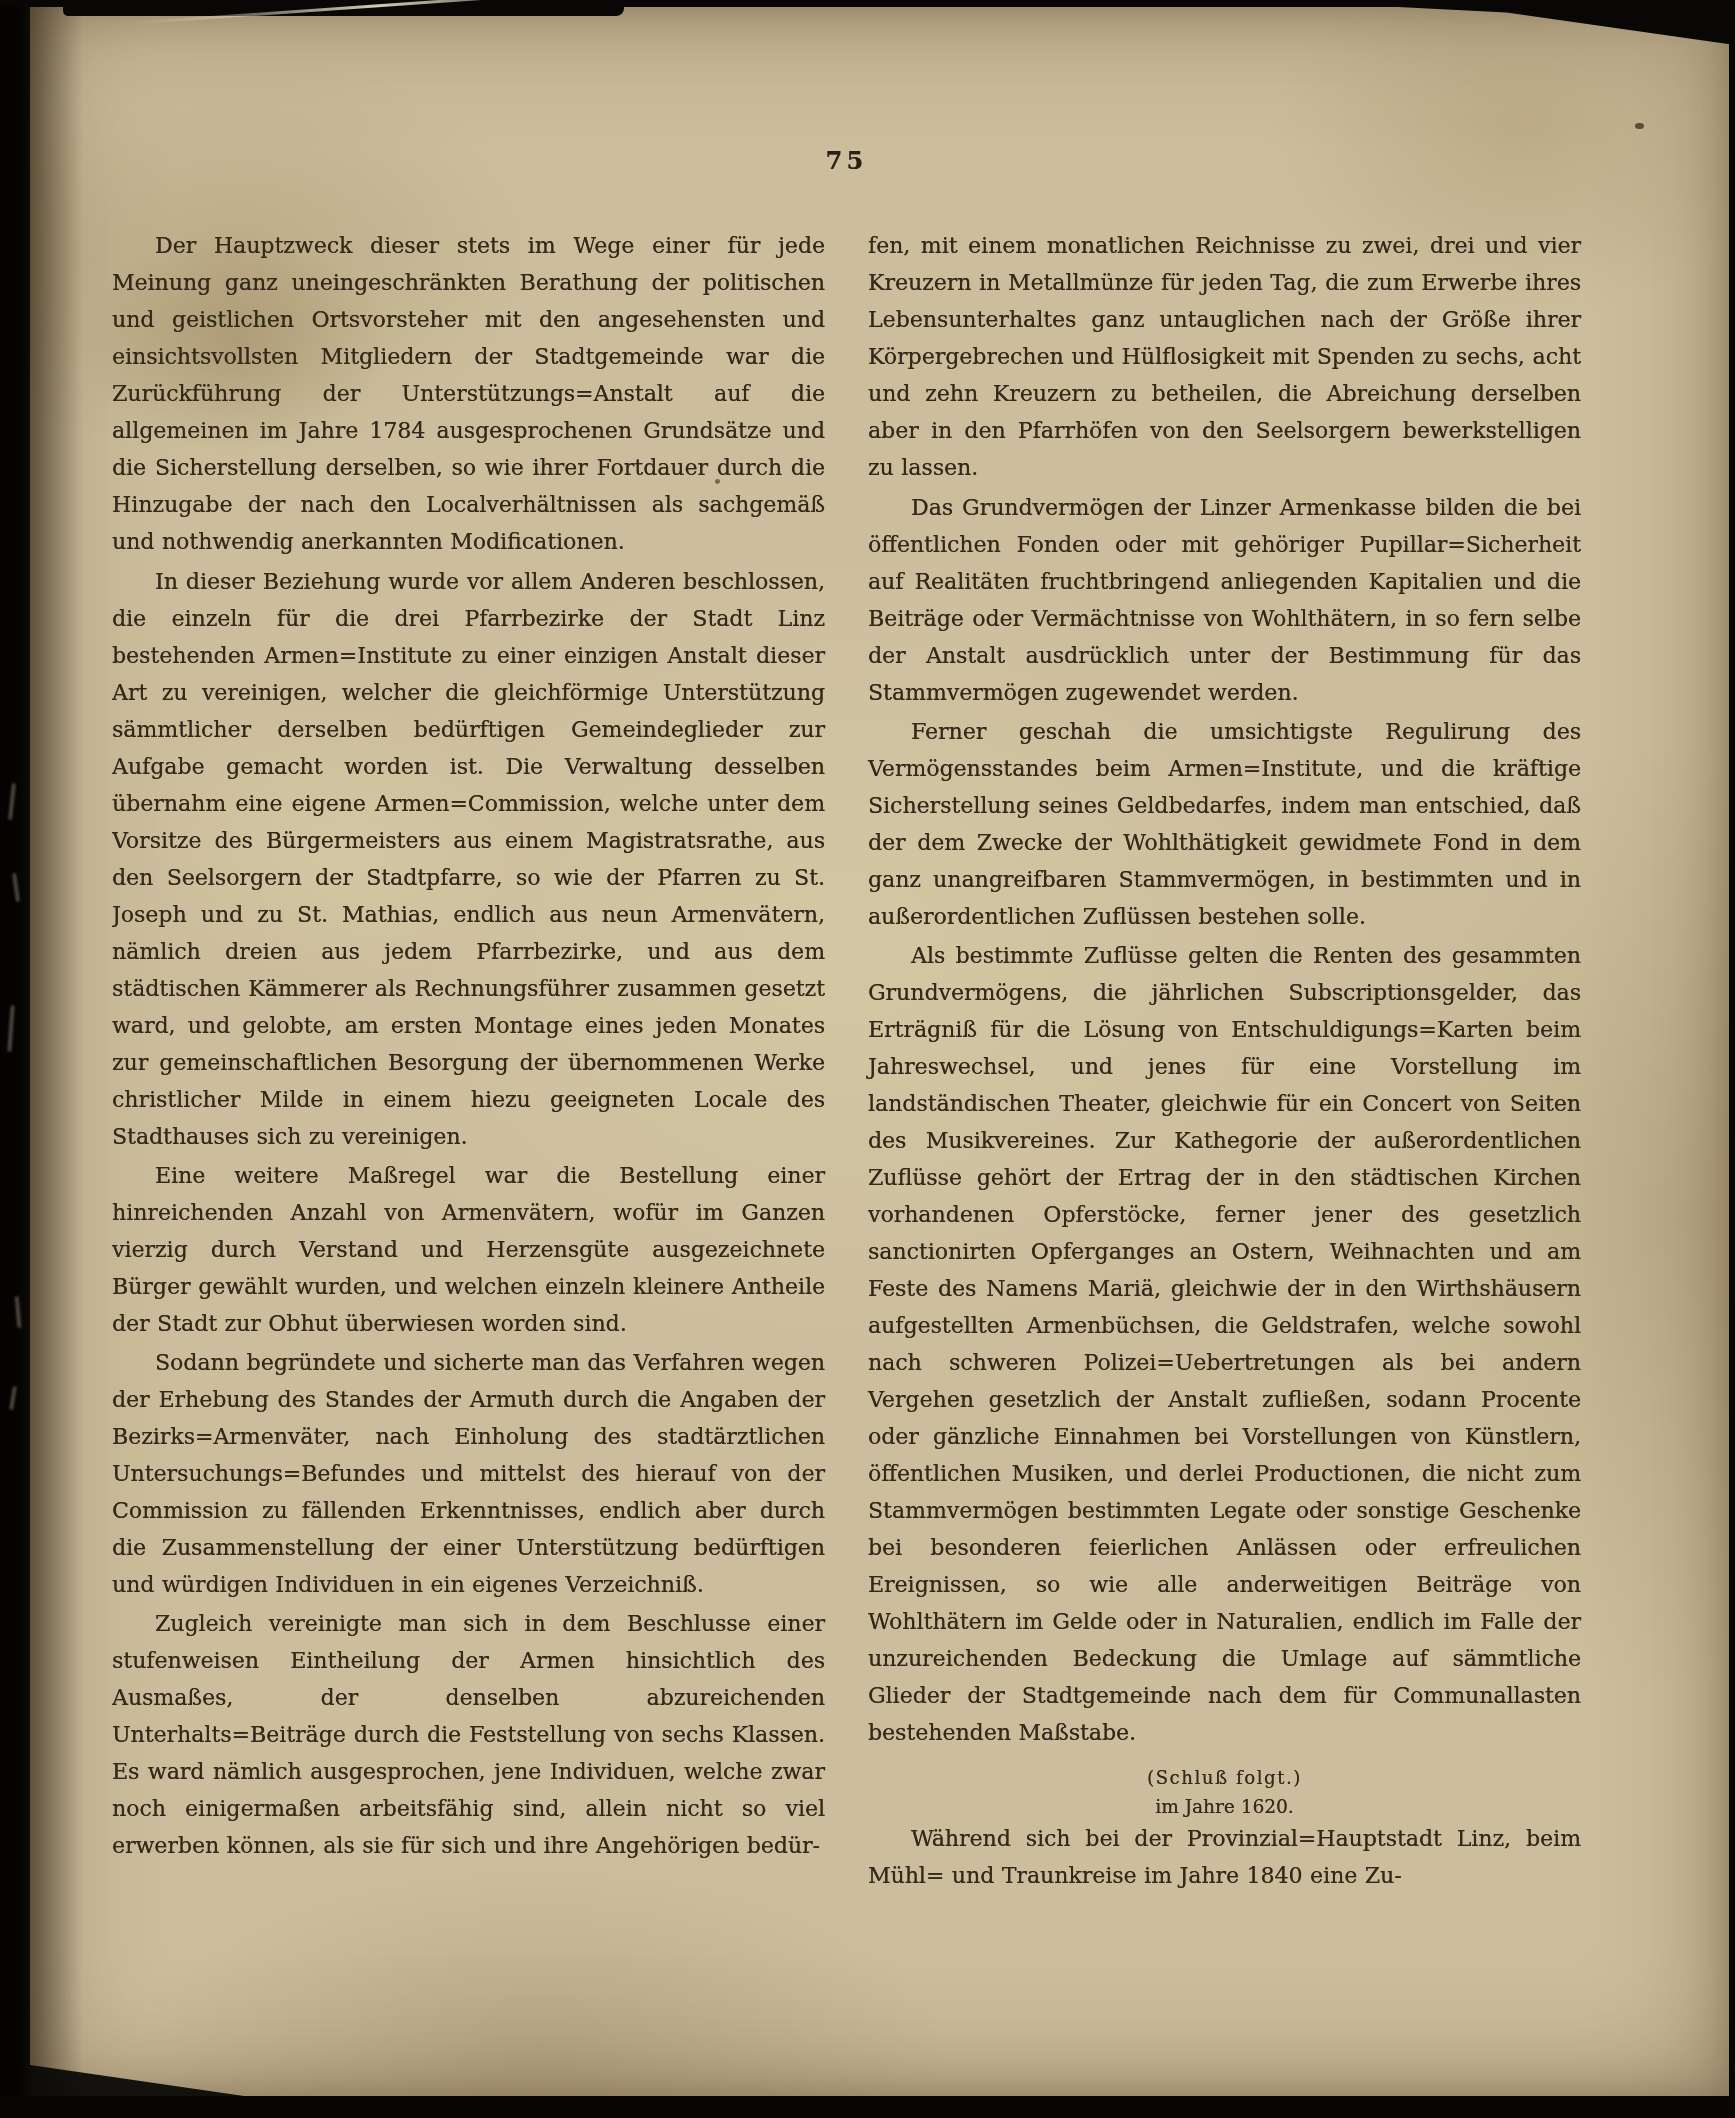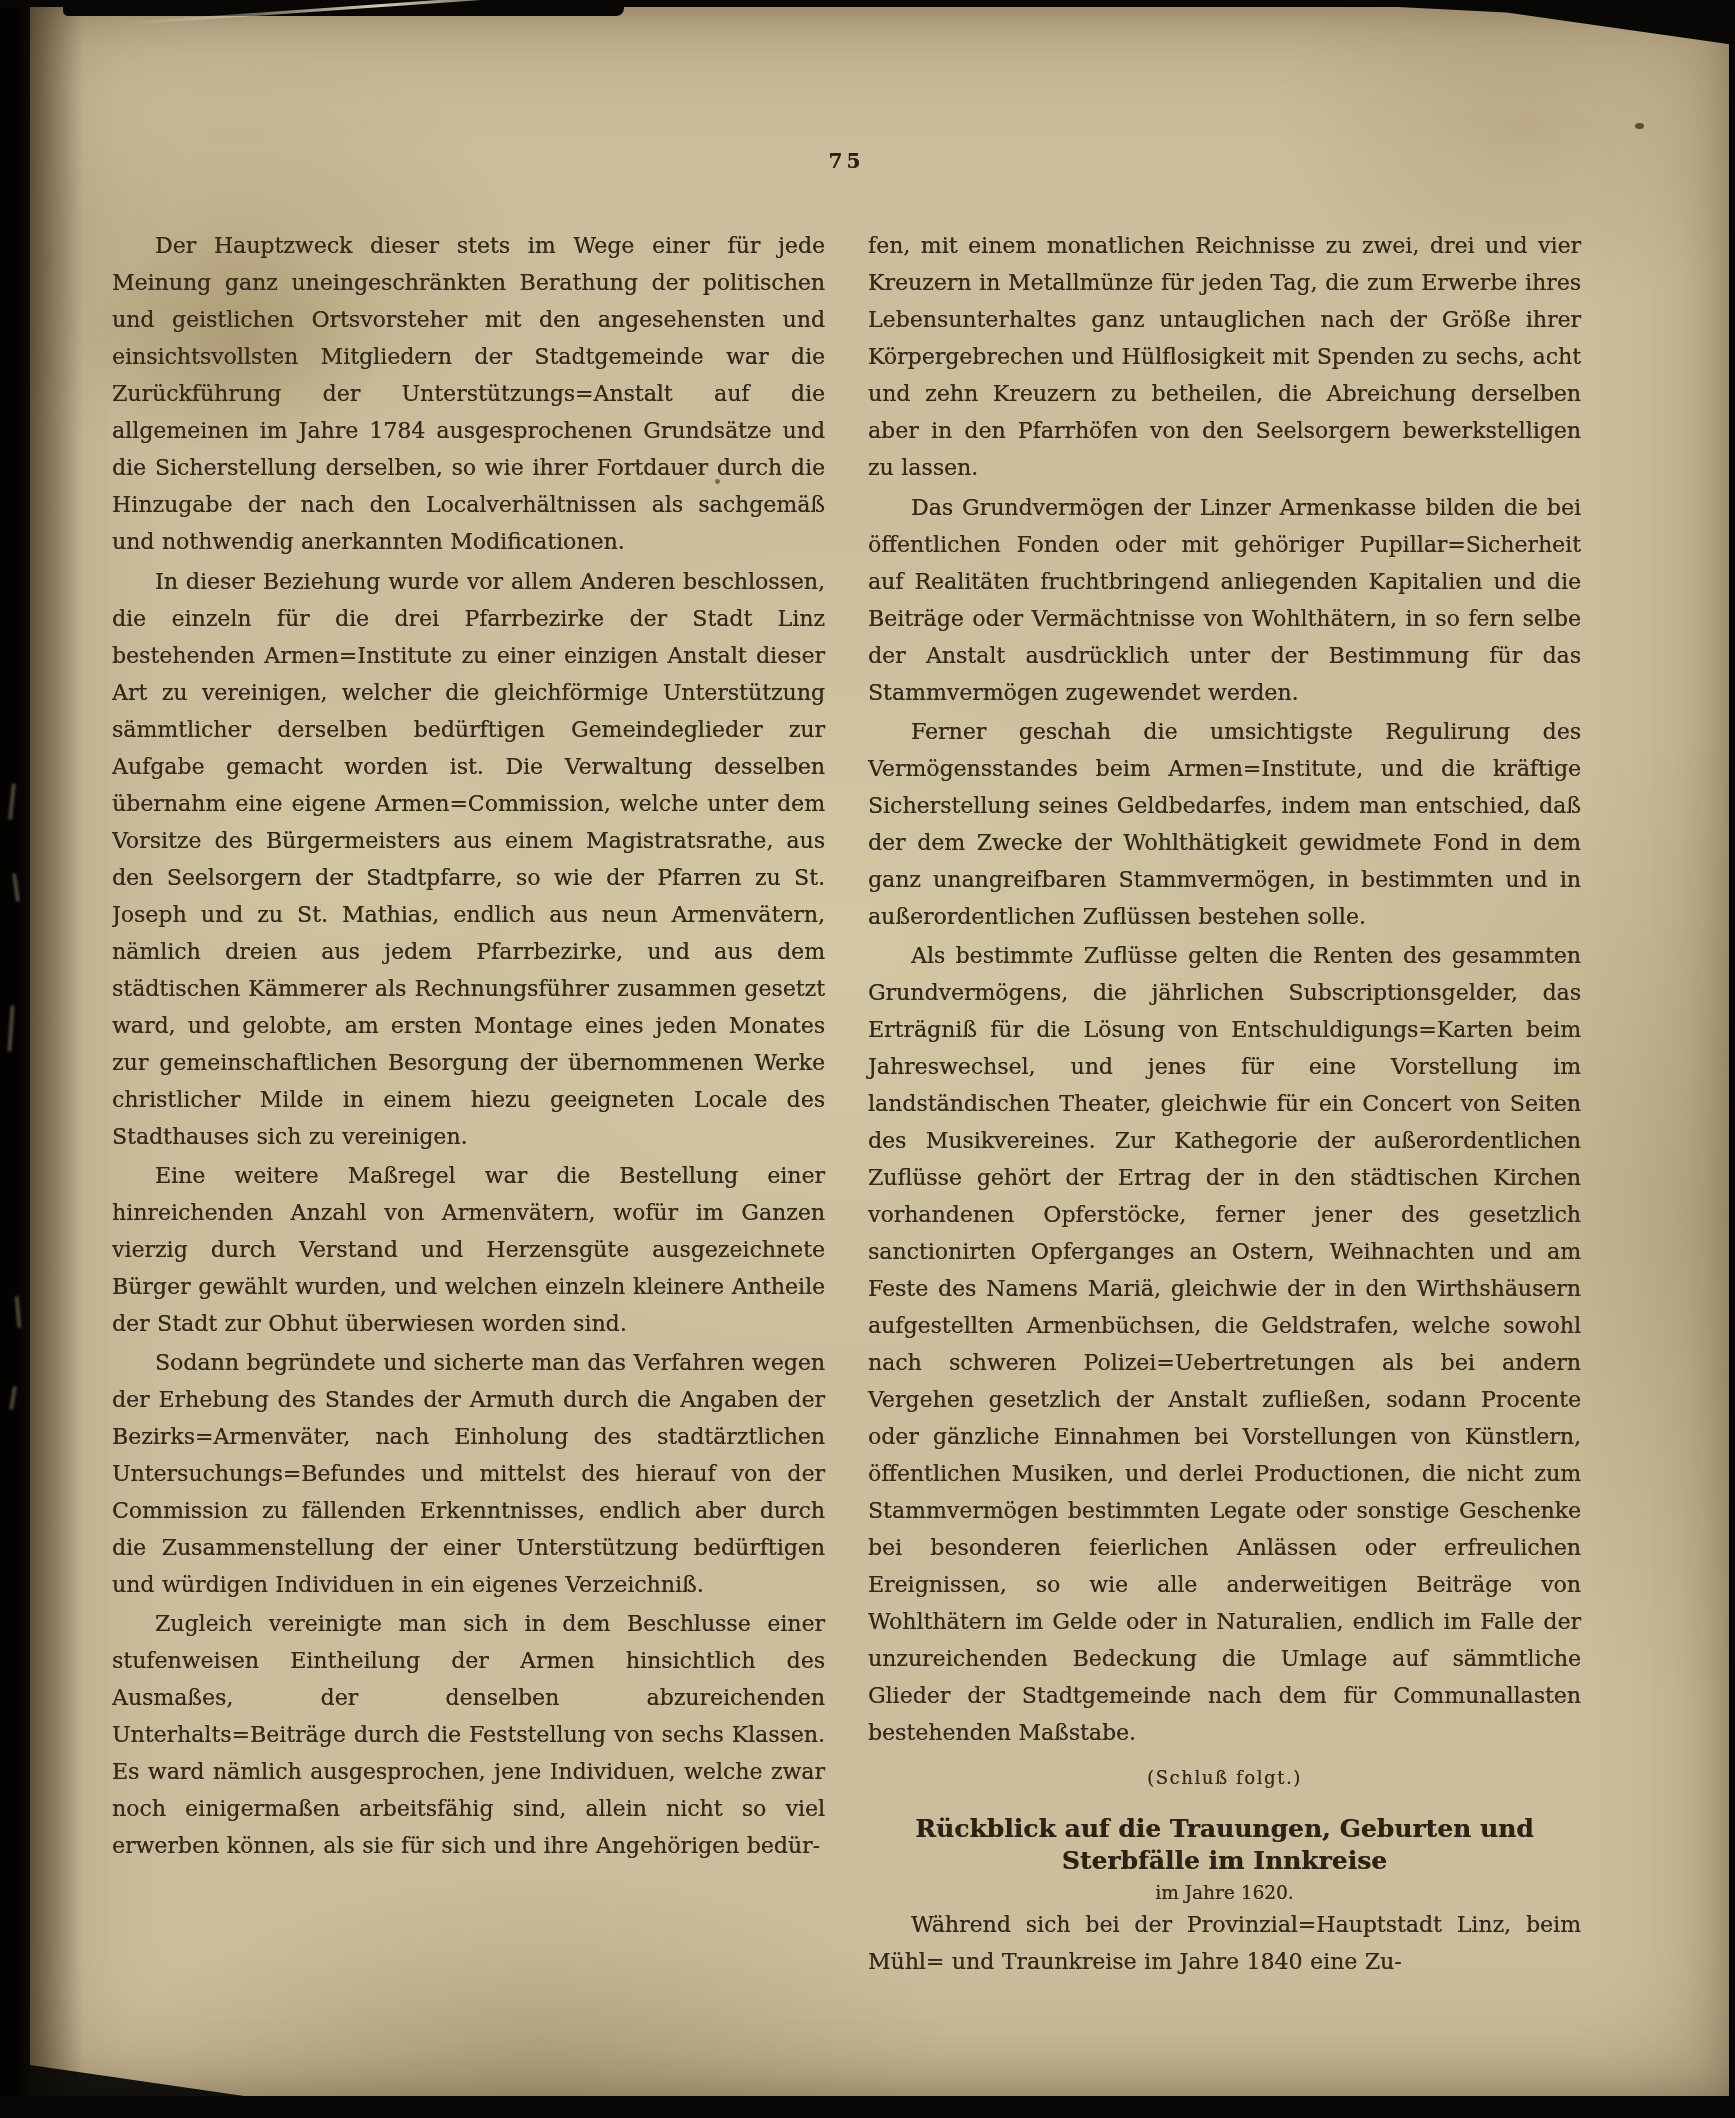--- a/index.html
+++ b/index.html
@@ -58,21 +58,21 @@
   .speck { position:absolute; background:#3a2d18; border-radius:50%; z-index:6; }
   .sp1 { left:1635px; top:123px;  width:8.5px; height:6.3px; opacity:0.75; }
   .sp2 { left:715px; top:479px;  width:4.8px;  height:4.8px;  opacity:0.6; }
   .sp3 { left:402px;  top:1840px; width:5.3px; height:4.2px;  opacity:0.5; }
 
   
   .content { position:absolute; inset:0; padding:139px 0 0 82px; }
 
   .page-number {
     width:1469px; text-align:center;
-    font-size:20px; line-height:30px; font-weight:bold;
+    font-size:24px; line-height:30px; font-weight:bold;
     letter-spacing:4.2px; color:#2a2116;
     text-shadow:0.2px 0.2px 0.4px rgba(40,30,15,0.7);
   }
 
   .columns { display:flex; gap:43px; margin-top:49px; height:1840px; overflow:hidden; }
   .column  { width:713px; }
 
   .para {
     font-size:22px; line-height:37px;
     text-align:justify; text-indent:43px;
@@ -122,24 +122,20 @@
         <div>
             <p class="para no-indent">fen, mit einem monatlichen Reichnisse zu zwei, drei und vier Kreuzern in Metallmünze für jeden Tag, die zum Erwerbe ihres Lebensunterhaltes ganz untauglichen nach der Größe ihrer Körpergebrechen und Hülflosigkeit mit Spenden zu sechs, acht und zehn Kreuzern zu betheilen, die Abreichung derselben aber in den Pfarrhöfen von den Seelsorgern bewerkstelligen zu lassen.</p>
             <p class="para">Das Grundvermögen der Linzer Armenkasse bilden die bei öffentlichen Fonden oder mit gehöriger Pupillar=Sicherheit auf Realitäten fruchtbringend anliegenden Kapitalien und die Beiträge oder Vermächtnisse von Wohlthätern, in so fern selbe der Anstalt ausdrücklich unter der Bestimmung für das Stammvermögen zugewendet werden.</p>
             <p class="para">Ferner geschah die umsichtigste Regulirung des Vermögensstandes beim Armen=Institute, und die kräftige Sicherstellung seines Geldbedarfes, indem man entschied, daß der dem Zwecke der Wohlthätigkeit gewidmete Fond in dem ganz unangreifbaren Stammvermögen, in bestimmten und in außerordentlichen Zuflüssen bestehen solle.</p>
             <p class="para">Als bestimmte Zuflüsse gelten die Renten des gesammten Grundvermögens, die jährlichen Subscriptionsgelder, das Erträgniß für die Lösung von Entschuldigungs=Karten beim Jahreswechsel, und jenes für eine Vorstellung im landständischen Theater, gleichwie für ein Concert von Seiten des Musikvereines. Zur Kathegorie der außerordentlichen Zuflüsse gehört der Ertrag der in den städtischen Kirchen vorhandenen Opferstöcke, ferner jener des gesetzlich sanctionirten Opferganges an Ostern, Weihnachten und am Feste des Namens Mariä, gleichwie der in den Wirthshäusern aufgestellten Armenbüchsen, die Geldstrafen, welche sowohl nach schweren Polizei=Uebertretungen als bei andern Vergehen gesetzlich der Anstalt zufließen, sodann Procente oder gänzliche Einnahmen bei Vorstellungen von Künstlern, öffentlichen Musiken, und derlei Productionen, die nicht zum Stammvermögen bestimmten Legate oder sonstige Geschenke bei besonderen feierlichen Anlässen oder erfreulichen Ereignissen, so wie alle anderweitigen Beiträge von Wohlthätern im Gelde oder in Naturalien, endlich im Falle der unzureichenden Bedeckung die Umlage auf sämmtliche Glieder der Stadtgemeinde nach dem für Communallasten bestehenden Maßstabe.</p>
           </div>
 
         <div class="closing">(Schluß folgt.)</div>
 
         <div>
-          <h2 class="article-title">
-            <span>Rückblick auf die Trauungen, Geburten und</span><br>
-            <span>Sterbfälle im Innkreise</span>
-          </h2>
           <div class="article-subtitle">im Jahre 1620.</div>
           <div class="article-body">
               <p class="para">Während sich bei der Provinzial=Hauptstadt Linz, beim Mühl= und Traunkreise im Jahre 1840 eine Zu-</p>
             </div>
         </div>
       </div>
     </div>
 
   </div>
 </div>

